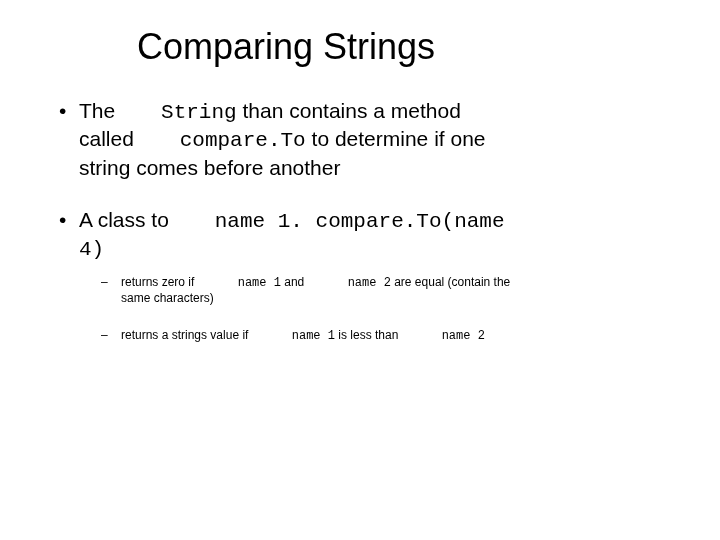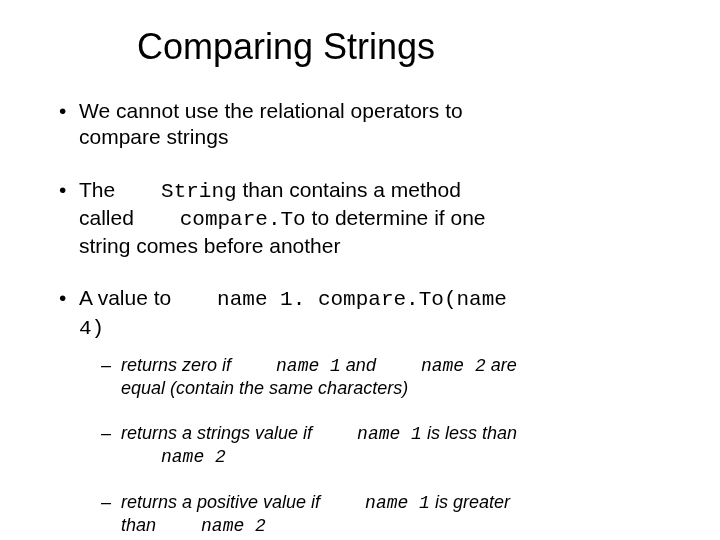--- a/index.html
+++ b/index.html
@@ -39,23 +39,22 @@
     content: "•";
     position: absolute;
     left: 4px;
     top: 0;
     font-size: 21px;
   }
   ul.sub {
     list-style: none;
     padding: 0;
     margin: 12px 0 0 22px;
-    font-size: 18px;
+    font-size: 12px;
     line-height: 1.25;
-    font-style: italic;
   }
   ul.sub > li {
     position: relative;
     padding-left: 20px;
     margin-bottom: 22px;
   }
   ul.sub > li::before {
     content: "–";
     position: absolute;
     left: 0;
@@ -66,25 +65,23 @@
     margin-left: 40px;
   }
 </style>
 </head>
 <body>
 
 <div class="slide">
   <h1 class="title">Comparing Strings</h1>
 
   <ul class="top">
-    <li><span>We cannot use the relational operators to compare strings</span></li>
 
     <li><span>The </span><span class="code">String</span><span> than contains a method called </span><span class="code">compare.To</span><span> to determine if one string comes before another</span></li>
 
-    <li><span>A value to </span><span class="code">name 1. compare.To(name 4)</span>
+    <li><span>A class to </span><span class="code">name 1. compare.To(name 4)</span>
       <ul class="sub">
         <li><span>returns zero if </span><span class="code">name 1</span><span> and </span><span class="code">name 2</span><span> are equal (contain the same characters)</span></li>
         <li><span>returns a strings value if </span><span class="code">name 1</span><span> is less than </span><span class="code">name 2</span></li>
-        <li><span>returns a positive value if </span><span class="code">name 1</span><span> is greater than </span><span class="code">name 2</span></li>
       </ul>
     </li>
   </ul>
 </div>
 
 </body></html>

